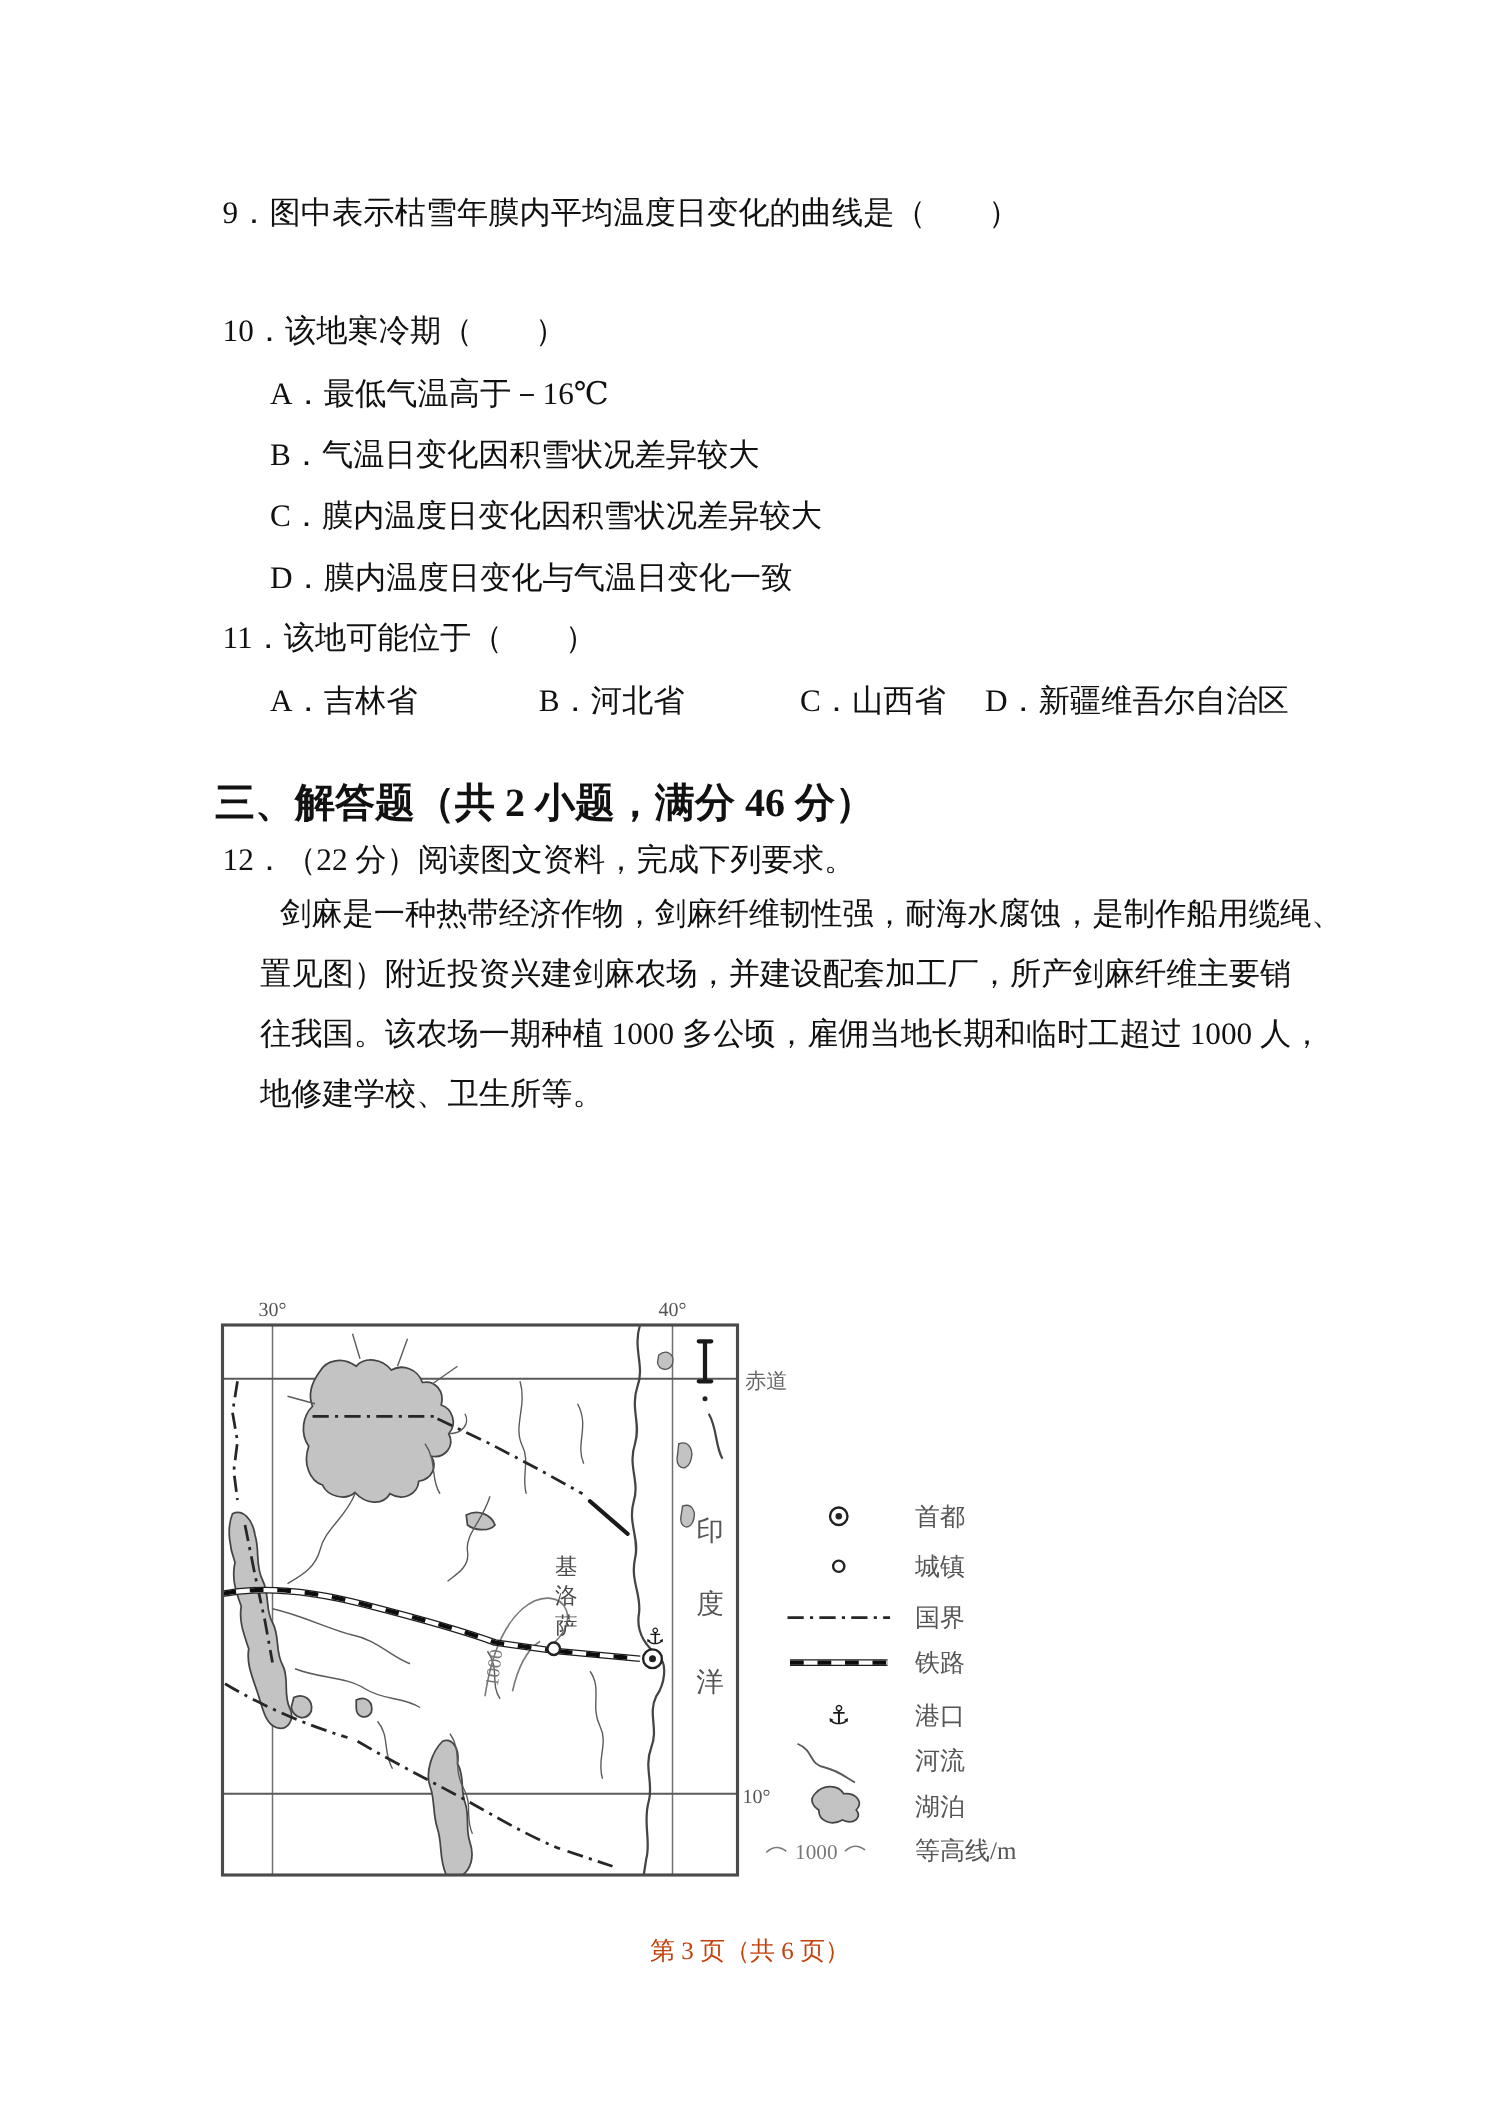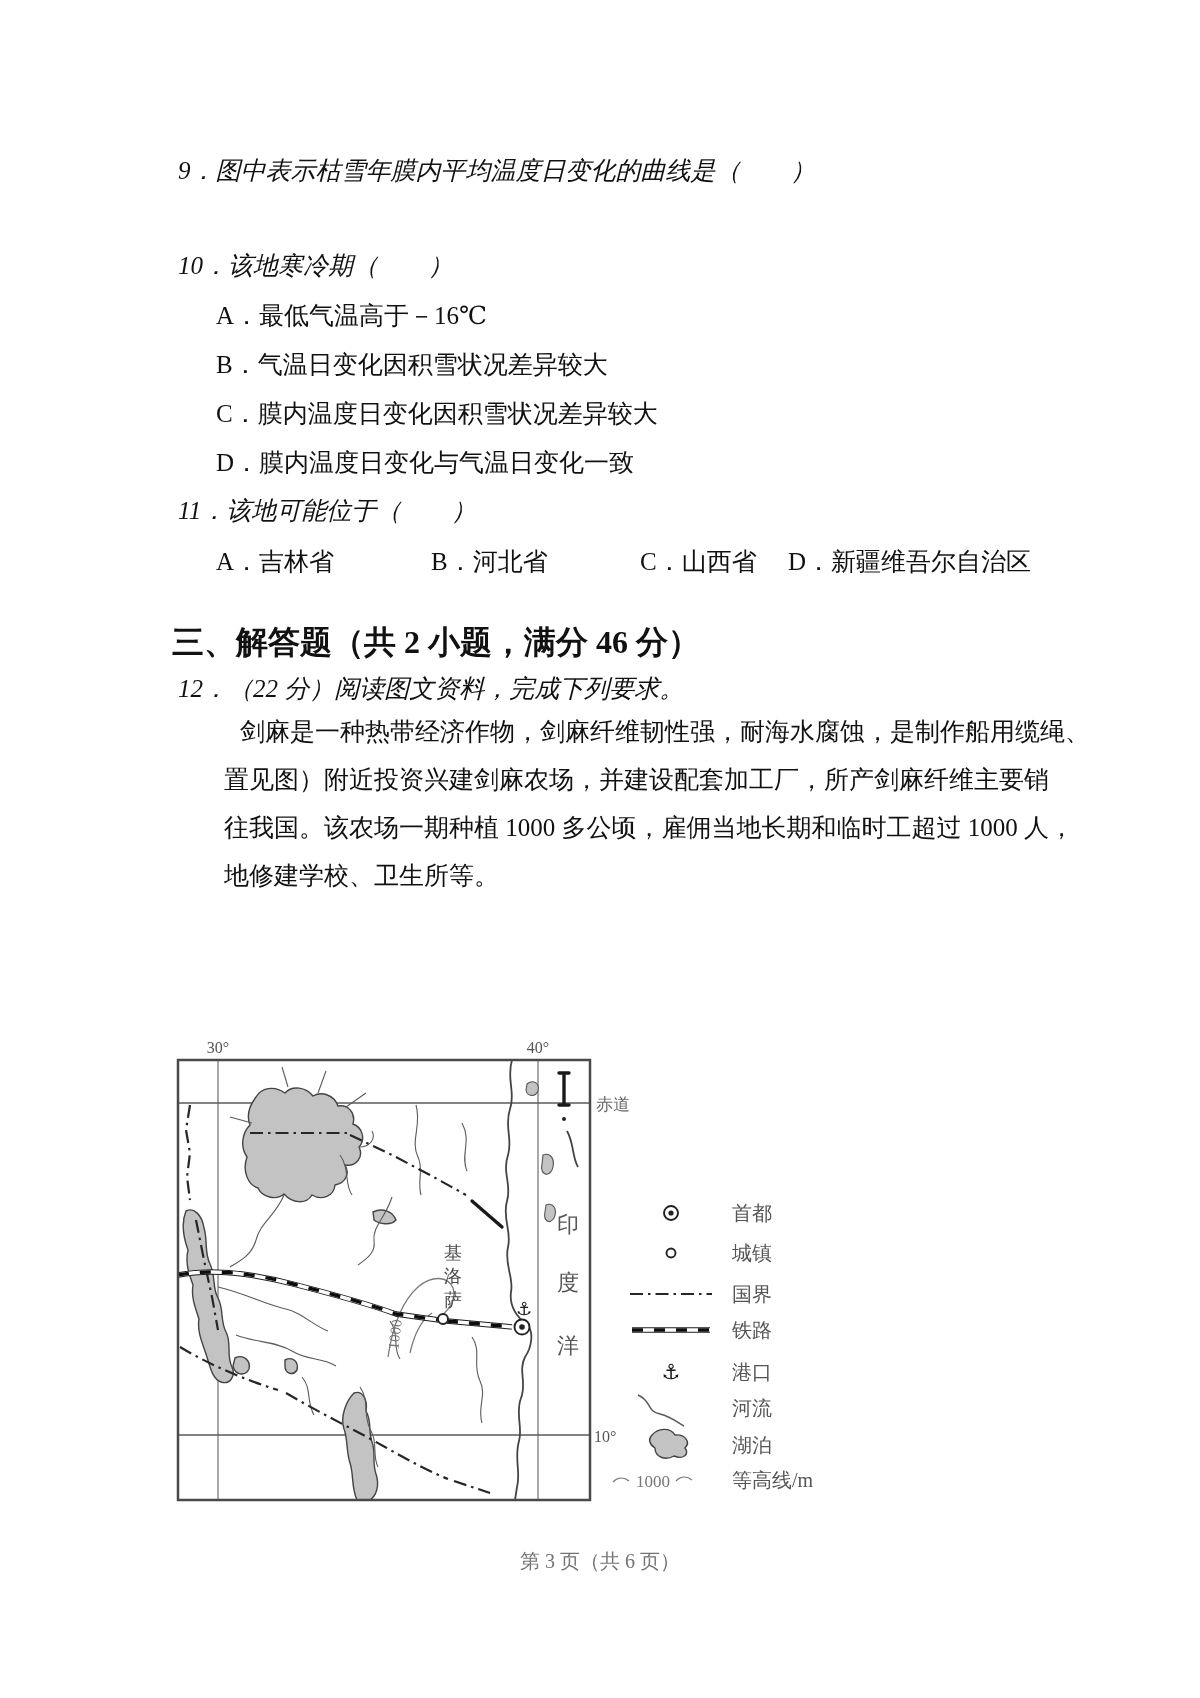--- a/index.html
+++ b/index.html
@@ -6,31 +6,31 @@
   .page{
     position:relative;
     width:1200px;height:1698px;
     margin:0 auto;
     background:#ffffff;
     font-family:"Liberation Serif","DejaVu Serif",serif;
     color:#111;
     overflow:hidden;
   }
   .line{position:absolute;white-space:nowrap;font-size:25px;height:30px;line-height:30px;}
-  .stem{left:178px;font-style:italic;}
+  .stem{left:178px;}
   .optrow{left:216px;display:flex;}
   .optcol{display:inline-block;}
   .optline{left:216px;}
   .heading{left:172px;font-size:32px;font-weight:bold;}
-  .para{position:absolute;left:208px;top:708px;width:840px;margin-left:16px;}
+  .para{position:absolute;left:208px;top:708px;width:840px;}
   .para .pline{height:48px;line-height:48px;font-size:25px;white-space:nowrap;}
   .para .pline.first{text-indent:16px;}
   .footer{
     position:absolute;left:0;top:1548px;width:100%;
-    text-align:center;font-size:20px;height:26px;line-height:26px;color:#737373;
+    text-align:center;font-size:20px;height:26px;line-height:26px;color:#c2410c;
   }
   .mapwrap{position:absolute;left:160px;top:1035px;width:670px;height:470px;}
 
   
   .frame{fill:none;stroke:#4a4a4a;stroke-width:2.5;}
   .grid{stroke:#6f6f6f;stroke-width:1.2;fill:none;}
   .grid2{stroke:#5a5a5a;stroke-width:1.6;fill:none;}
   .t-axis{font-family:"Liberation Serif",serif;font-size:16px;fill:#555;}
   .t-geo{font-family:"Liberation Serif",serif;font-size:17px;fill:#666;}
   .t-ocean{font-family:"Liberation Serif",serif;font-size:22px;fill:#555;}

